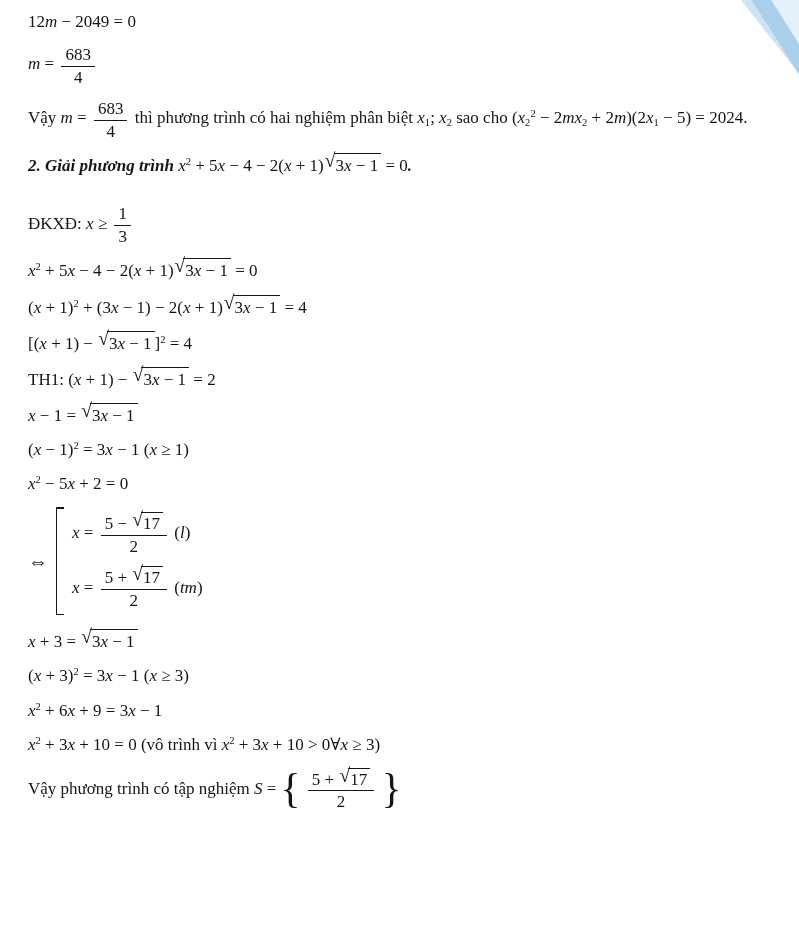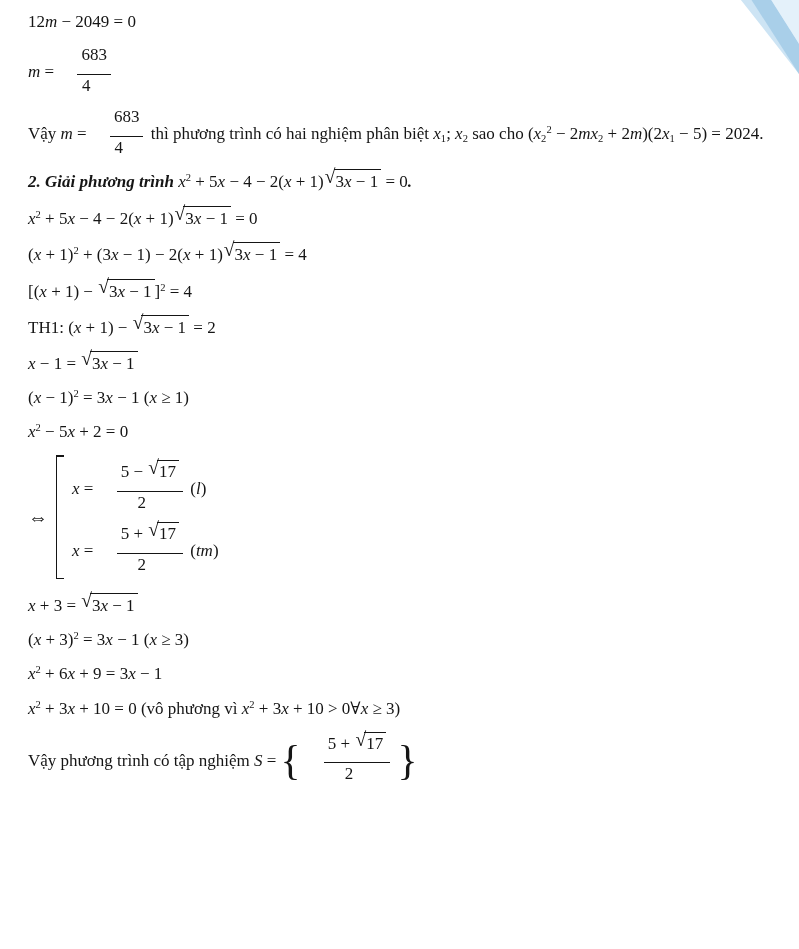--- a/index.html
+++ b/index.html
@@ -16,34 +16,34 @@
   
   .corner { position: absolute; top: 0; right: 0; width: 66px; height: 84px; pointer-events: none; }
   .corner span { position: absolute; inset: 0; display: block; }
   .c1 { clip-path: polygon(12% 0, 100% 0, 100% 88%); }
   .c2 { clip-path: polygon(28% 0, 58% 0, 100% 52%, 100% 88%); }
   .c3 { clip-path: polygon(58% 0, 100% 0, 100% 52%); }
 
   
   #doc { padding: 11px 6px 0 28px; }
   .line { margin-bottom: 12px; line-height: 1.3; white-space: nowrap; }
-  .heading { margin-bottom: 13px; }
+  .heading { margin-bottom: 27px; }
 
   
   .mrow { display: inline; }
   .mvar { font-style: italic; }
   .mtext { font-style: normal; text-align: center; }
   .mb { font-weight: bold; font-style: italic; }
   sup, sub { font-size: 0.62em; line-height: 0; font-style: normal; }
   sup { vertical-align: 0.55em; }
   sub { vertical-align: -0.25em; }
 
   .mfrac { display: inline-block; vertical-align: -0.78em; text-align: center; margin: 0 3px; }
   .mnum, .mden { display: block; line-height: 1.15; padding: 0 4px; }
-  .mnum { border-bottom: 1.3px solid currentColor; padding-bottom: 9px; margin-left: 16px; }
+  .mnum { border-bottom: 1.3px solid currentColor; padding-bottom: 1px; }
   .mden { padding-top: 1px; }
 
   .msqrt { display: inline-block; white-space: nowrap; margin-left: 1px; }
   .mrad { display: inline-block; font-size: 1.15em; line-height: 1; vertical-align: top; margin-right: -2px; transform: translateY(-2px); }
   .msqb { display: inline-block; border-top: 1.3px solid currentColor; padding: 1px 3px 0 2px; }
 
   .mbig { font-size: 2.45em; font-weight: 400; line-height: 0; vertical-align: middle; position: relative; top: -0.05em; }
 
   
   .cases-line { display: flex; align-items: center; margin: 2px 0 14px; white-space: nowrap; }
@@ -62,33 +62,34 @@
   <span class="c1" style="background: rgb(205, 228, 244);"></span>
   <span class="c2" style="background: rgb(169, 207, 233);"></span>
   <span class="c3" style="background: rgb(228, 241, 250);"></span>
 </div>
 
 <div id="doc">
     <div class="line"><span class="mrow">12<span class="mvar">m</span> − 2049 = 0</span></div>
     <div class="line"><span class="mrow"><span class="mvar">m</span> = <span class="mfrac"><span class="mnum"><span class="mrow">683</span></span><span class="mden"><span class="mrow">4</span></span></span></span></div>
     <div class="line"><span class="mrow"><span class="mtext">Vậy </span> <span class="mvar">m</span> = <span class="mfrac"><span class="mnum"><span class="mrow">683</span></span><span class="mden"><span class="mrow">4</span></span></span> <span class="mtext"> thì phương trình có hai nghiệm phân biệt </span> <span class="mvar">x</span><sub><span class="mrow">1</span></sub>; <span class="mvar">x</span><sub><span class="mrow">2</span></sub> <span class="mtext"> sao cho </span> (<span class="mvar">x</span><sub><span class="mrow">2</span></sub><sup><span class="mrow">2</span></sup> − 2<span class="mvar">mx</span><sub><span class="mrow">2</span></sub> + 2<span class="mvar">m</span>)(2<span class="mvar">x</span><sub><span class="mrow">1</span></sub> − 5) = 2024.</span></div>
     <div class="line heading"><span class="mrow"><span class="mb">2. Giải phương trình </span> <span class="mvar">x</span><sup><span class="mrow">2</span></sup> + 5<span class="mvar">x</span> − 4 − 2(<span class="mvar">x</span> + 1)<span class="msqrt"><span class="mrad">√</span><span class="msqb"><span class="mrow">3<span class="mvar">x</span> − 1</span></span></span> = 0<span class="mb">.</span></span></div>
+    <div class="line"><span class="mrow"><span class="mtext">ĐKXĐ: </span> <span class="mvar">x</span> ≥ <span class="mfrac"><span class="mnum"><span class="mrow">1</span></span><span class="mden"><span class="mrow">3</span></span></span></span></div>
     <div class="line"><span class="mrow"><span class="mvar">x</span><sup><span class="mrow">2</span></sup> + 5<span class="mvar">x</span> − 4 − 2(<span class="mvar">x</span> + 1)<span class="msqrt"><span class="mrad">√</span><span class="msqb"><span class="mrow">3<span class="mvar">x</span> − 1</span></span></span> = 0</span></div>
     <div class="line"><span class="mrow">(<span class="mvar">x</span> + 1)<sup><span class="mrow">2</span></sup> + (3<span class="mvar">x</span> − 1) − 2(<span class="mvar">x</span> + 1)<span class="msqrt"><span class="mrad">√</span><span class="msqb"><span class="mrow">3<span class="mvar">x</span> − 1</span></span></span> = 4</span></div>
     <div class="line"><span class="mrow">[(<span class="mvar">x</span> + 1) − <span class="msqrt"><span class="mrad">√</span><span class="msqb"><span class="mrow">3<span class="mvar">x</span> − 1</span></span></span>]<sup><span class="mrow">2</span></sup> = 4</span></div>
     <div class="line"><span class="mrow"><span class="mtext">TH1: </span> (<span class="mvar">x</span> + 1) − <span class="msqrt"><span class="mrad">√</span><span class="msqb"><span class="mrow">3<span class="mvar">x</span> − 1</span></span></span> = 2</span></div>
     <div class="line"><span class="mrow"><span class="mvar">x</span> − 1 = <span class="msqrt"><span class="mrad">√</span><span class="msqb"><span class="mrow">3<span class="mvar">x</span> − 1</span></span></span></span></div>
     <div class="line"><span class="mrow">(<span class="mvar">x</span> − 1)<sup><span class="mrow">2</span></sup> = 3<span class="mvar">x</span> − 1 <span class="mtext"> </span>(<span class="mvar">x</span> ≥ 1)</span></div>
     <div class="line"><span class="mrow"><span class="mvar">x</span><sup><span class="mrow">2</span></sup> − 5<span class="mvar">x</span> + 2 = 0</span></div>
     <div class="cases-line">
       <span class="clead">⇔</span>
       <span class="cbracket"></span>
       <span class="crows">
         <div class="crow"><span class="mrow"><span class="mvar">x</span> = <span class="mfrac"><span class="mnum"><span class="mrow">5 − <span class="msqrt"><span class="mrad">√</span><span class="msqb"><span class="mrow">17</span></span></span></span></span><span class="mden"><span class="mrow">2</span></span></span> <span class="mtext"> </span>(<span class="mvar">l</span>)</span></div>
         <div class="crow"><span class="mrow"><span class="mvar">x</span> = <span class="mfrac"><span class="mnum"><span class="mrow">5 + <span class="msqrt"><span class="mrad">√</span><span class="msqb"><span class="mrow">17</span></span></span></span></span><span class="mden"><span class="mrow">2</span></span></span> <span class="mtext"> </span>(<span class="mvar">tm</span>)</span></div>
       </span>
     </div>
     <div class="line"><span class="mrow"><span class="mvar">x</span> + 3 = <span class="msqrt"><span class="mrad">√</span><span class="msqb"><span class="mrow">3<span class="mvar">x</span> − 1</span></span></span></span></div>
     <div class="line"><span class="mrow">(<span class="mvar">x</span> + 3)<sup><span class="mrow">2</span></sup> = 3<span class="mvar">x</span> − 1 <span class="mtext"> </span>(<span class="mvar">x</span> ≥ 3)</span></div>
     <div class="line"><span class="mrow"><span class="mvar">x</span><sup><span class="mrow">2</span></sup> + 6<span class="mvar">x</span> + 9 = 3<span class="mvar">x</span> − 1</span></div>
-    <div class="line"><span class="mrow"><span class="mvar">x</span><sup><span class="mrow">2</span></sup> + 3<span class="mvar">x</span> + 10 = 0 <span class="mtext"> (vô phương vì </span> <span class="mvar">x</span><sup><span class="mrow">2</span></sup> + 3<span class="mvar">x</span> + 10 &gt; 0∀<span class="mvar">x</span> ≥ 3<span class="mtext">)</span></span></div>
+    <div class="line"><span class="mrow"><span class="mvar">x</span><sup><span class="mrow">2</span></sup> + 3<span class="mvar">x</span> + 10 = 0 <span class="mtext"> (vô trình vì </span> <span class="mvar">x</span><sup><span class="mrow">2</span></sup> + 3<span class="mvar">x</span> + 10 &gt; 0∀<span class="mvar">x</span> ≥ 3<span class="mtext">)</span></span></div>
     <div class="line"><span class="mrow"><span class="mtext">Vậy phương trình có tập nghiệm </span> <span class="mvar">S</span> = <span class="mbig">{</span> <span class="mfrac"><span class="mnum"><span class="mrow">5 + <span class="msqrt"><span class="mrad">√</span><span class="msqb"><span class="mrow">17</span></span></span></span></span><span class="mden"><span class="mrow">2</span></span></span> <span class="mbig">}</span></span></div>
   </div>
 
 </body></html>

